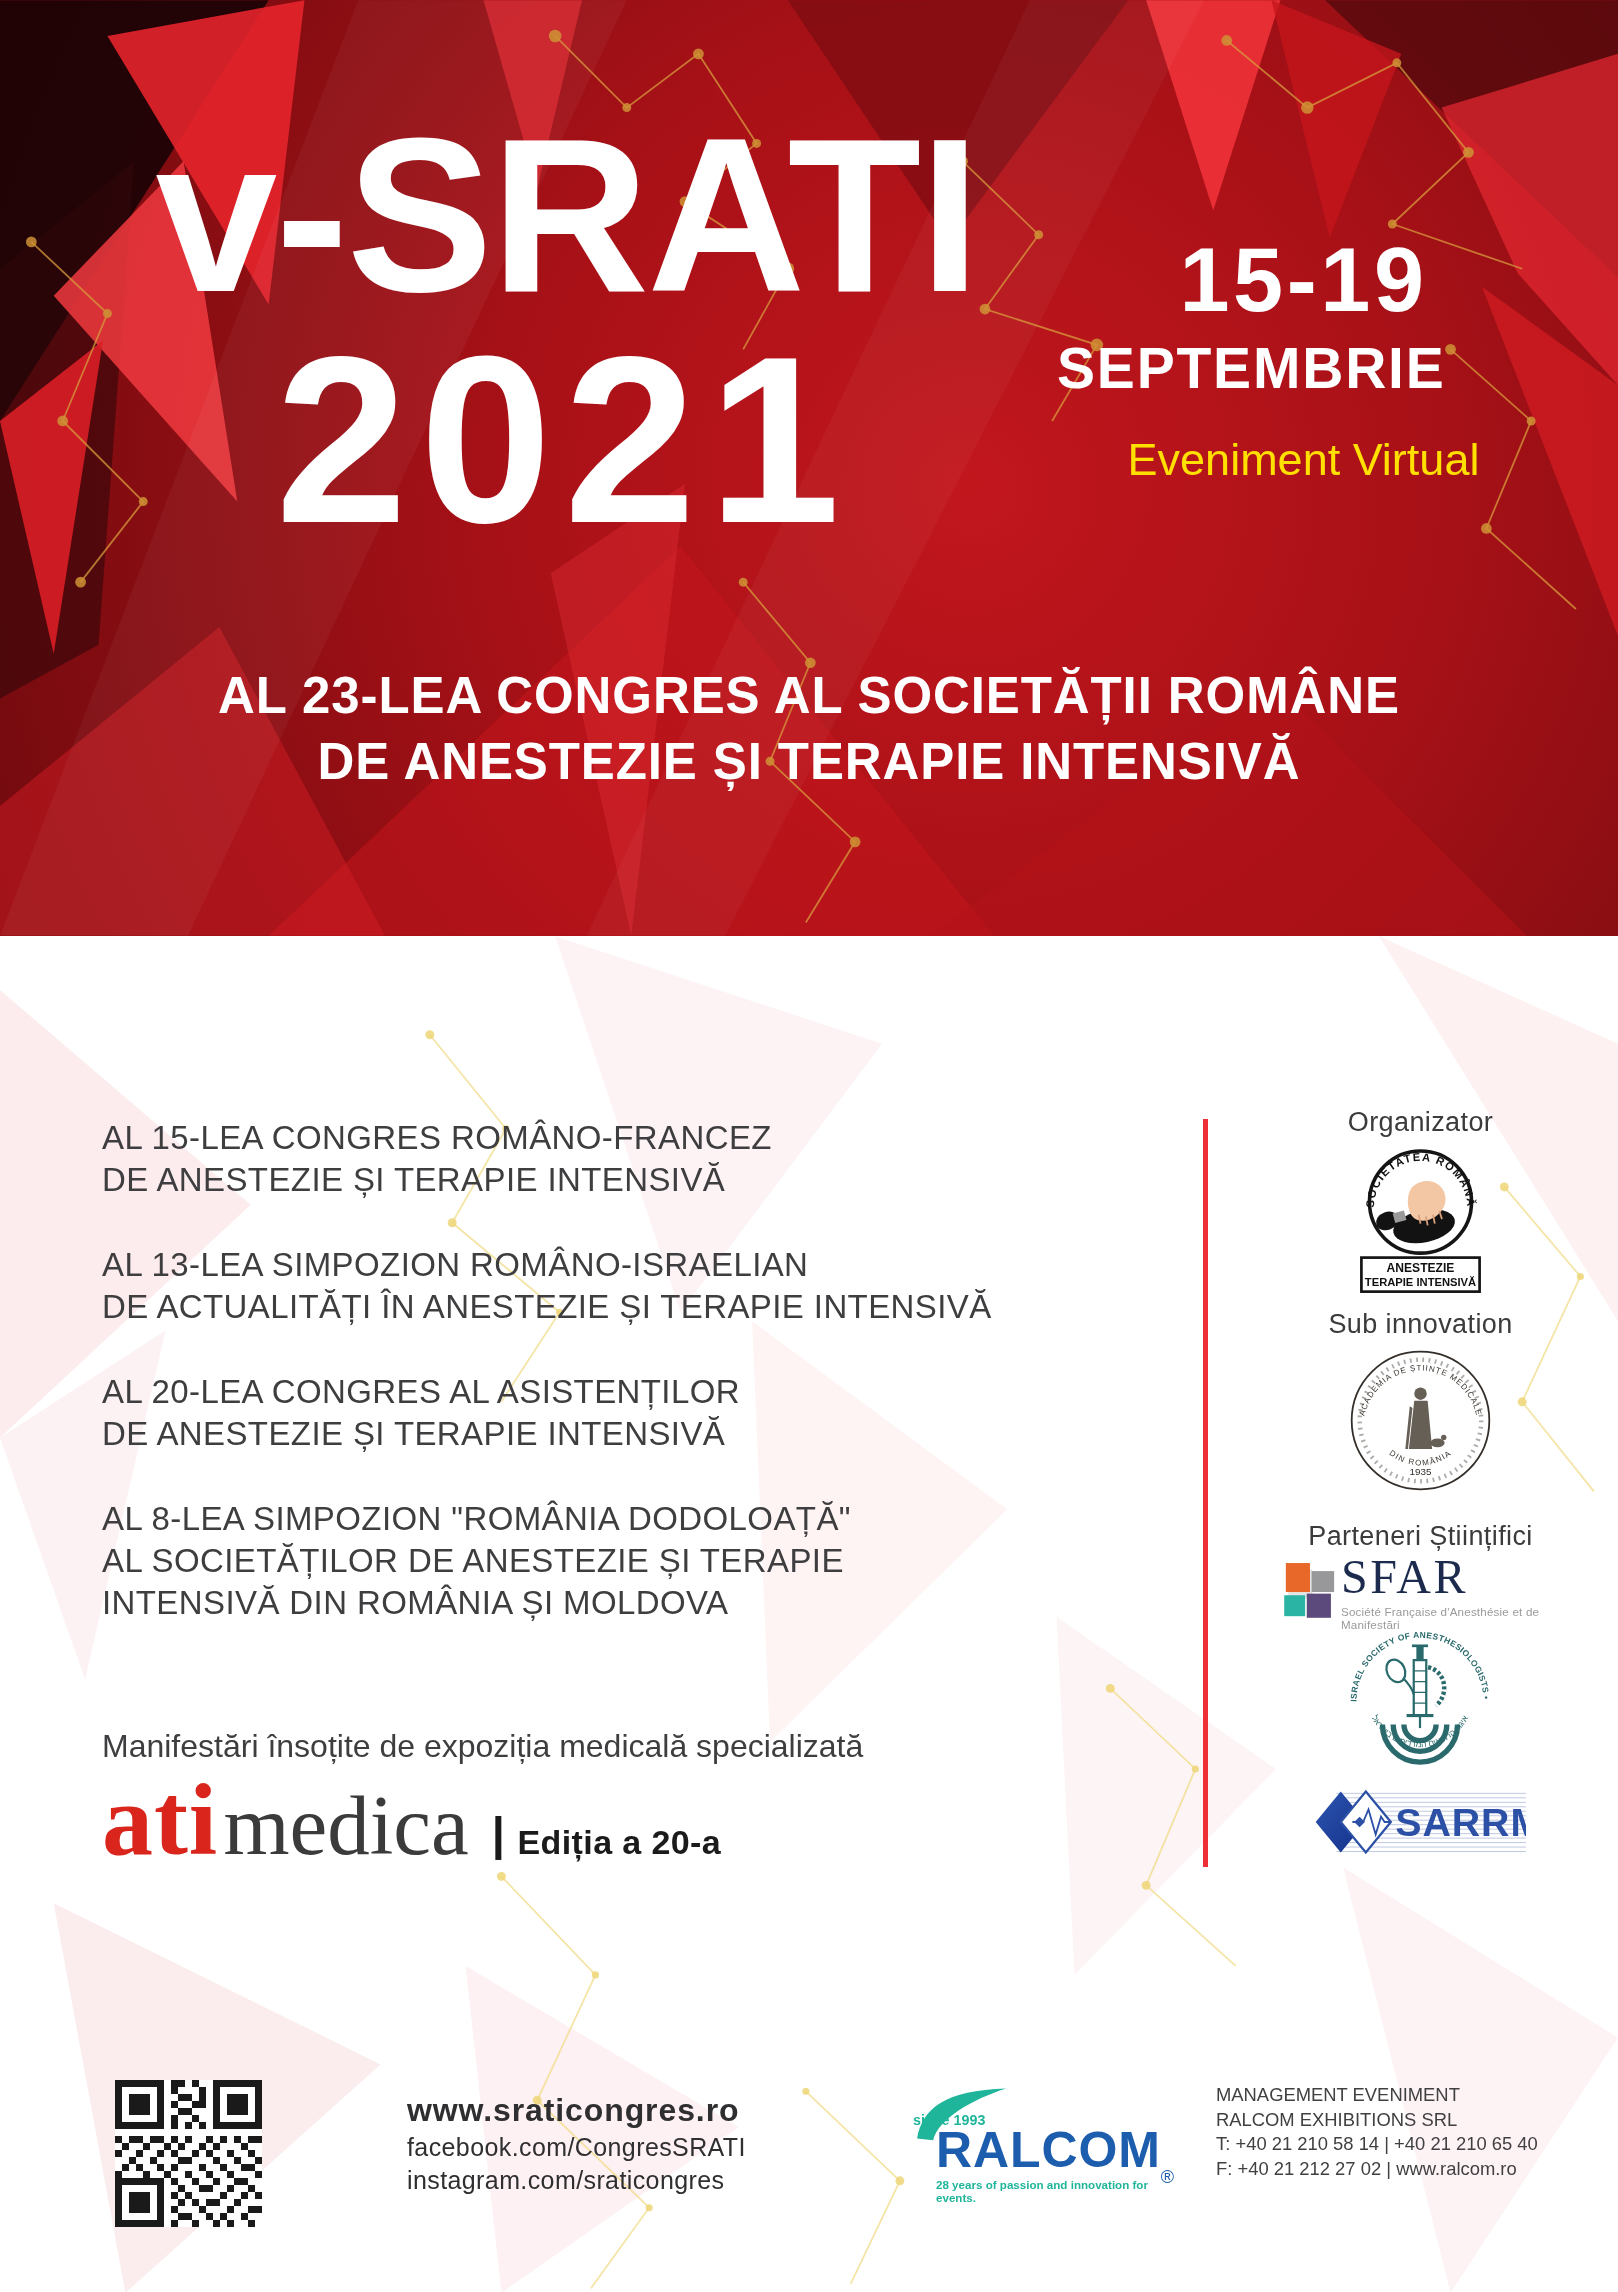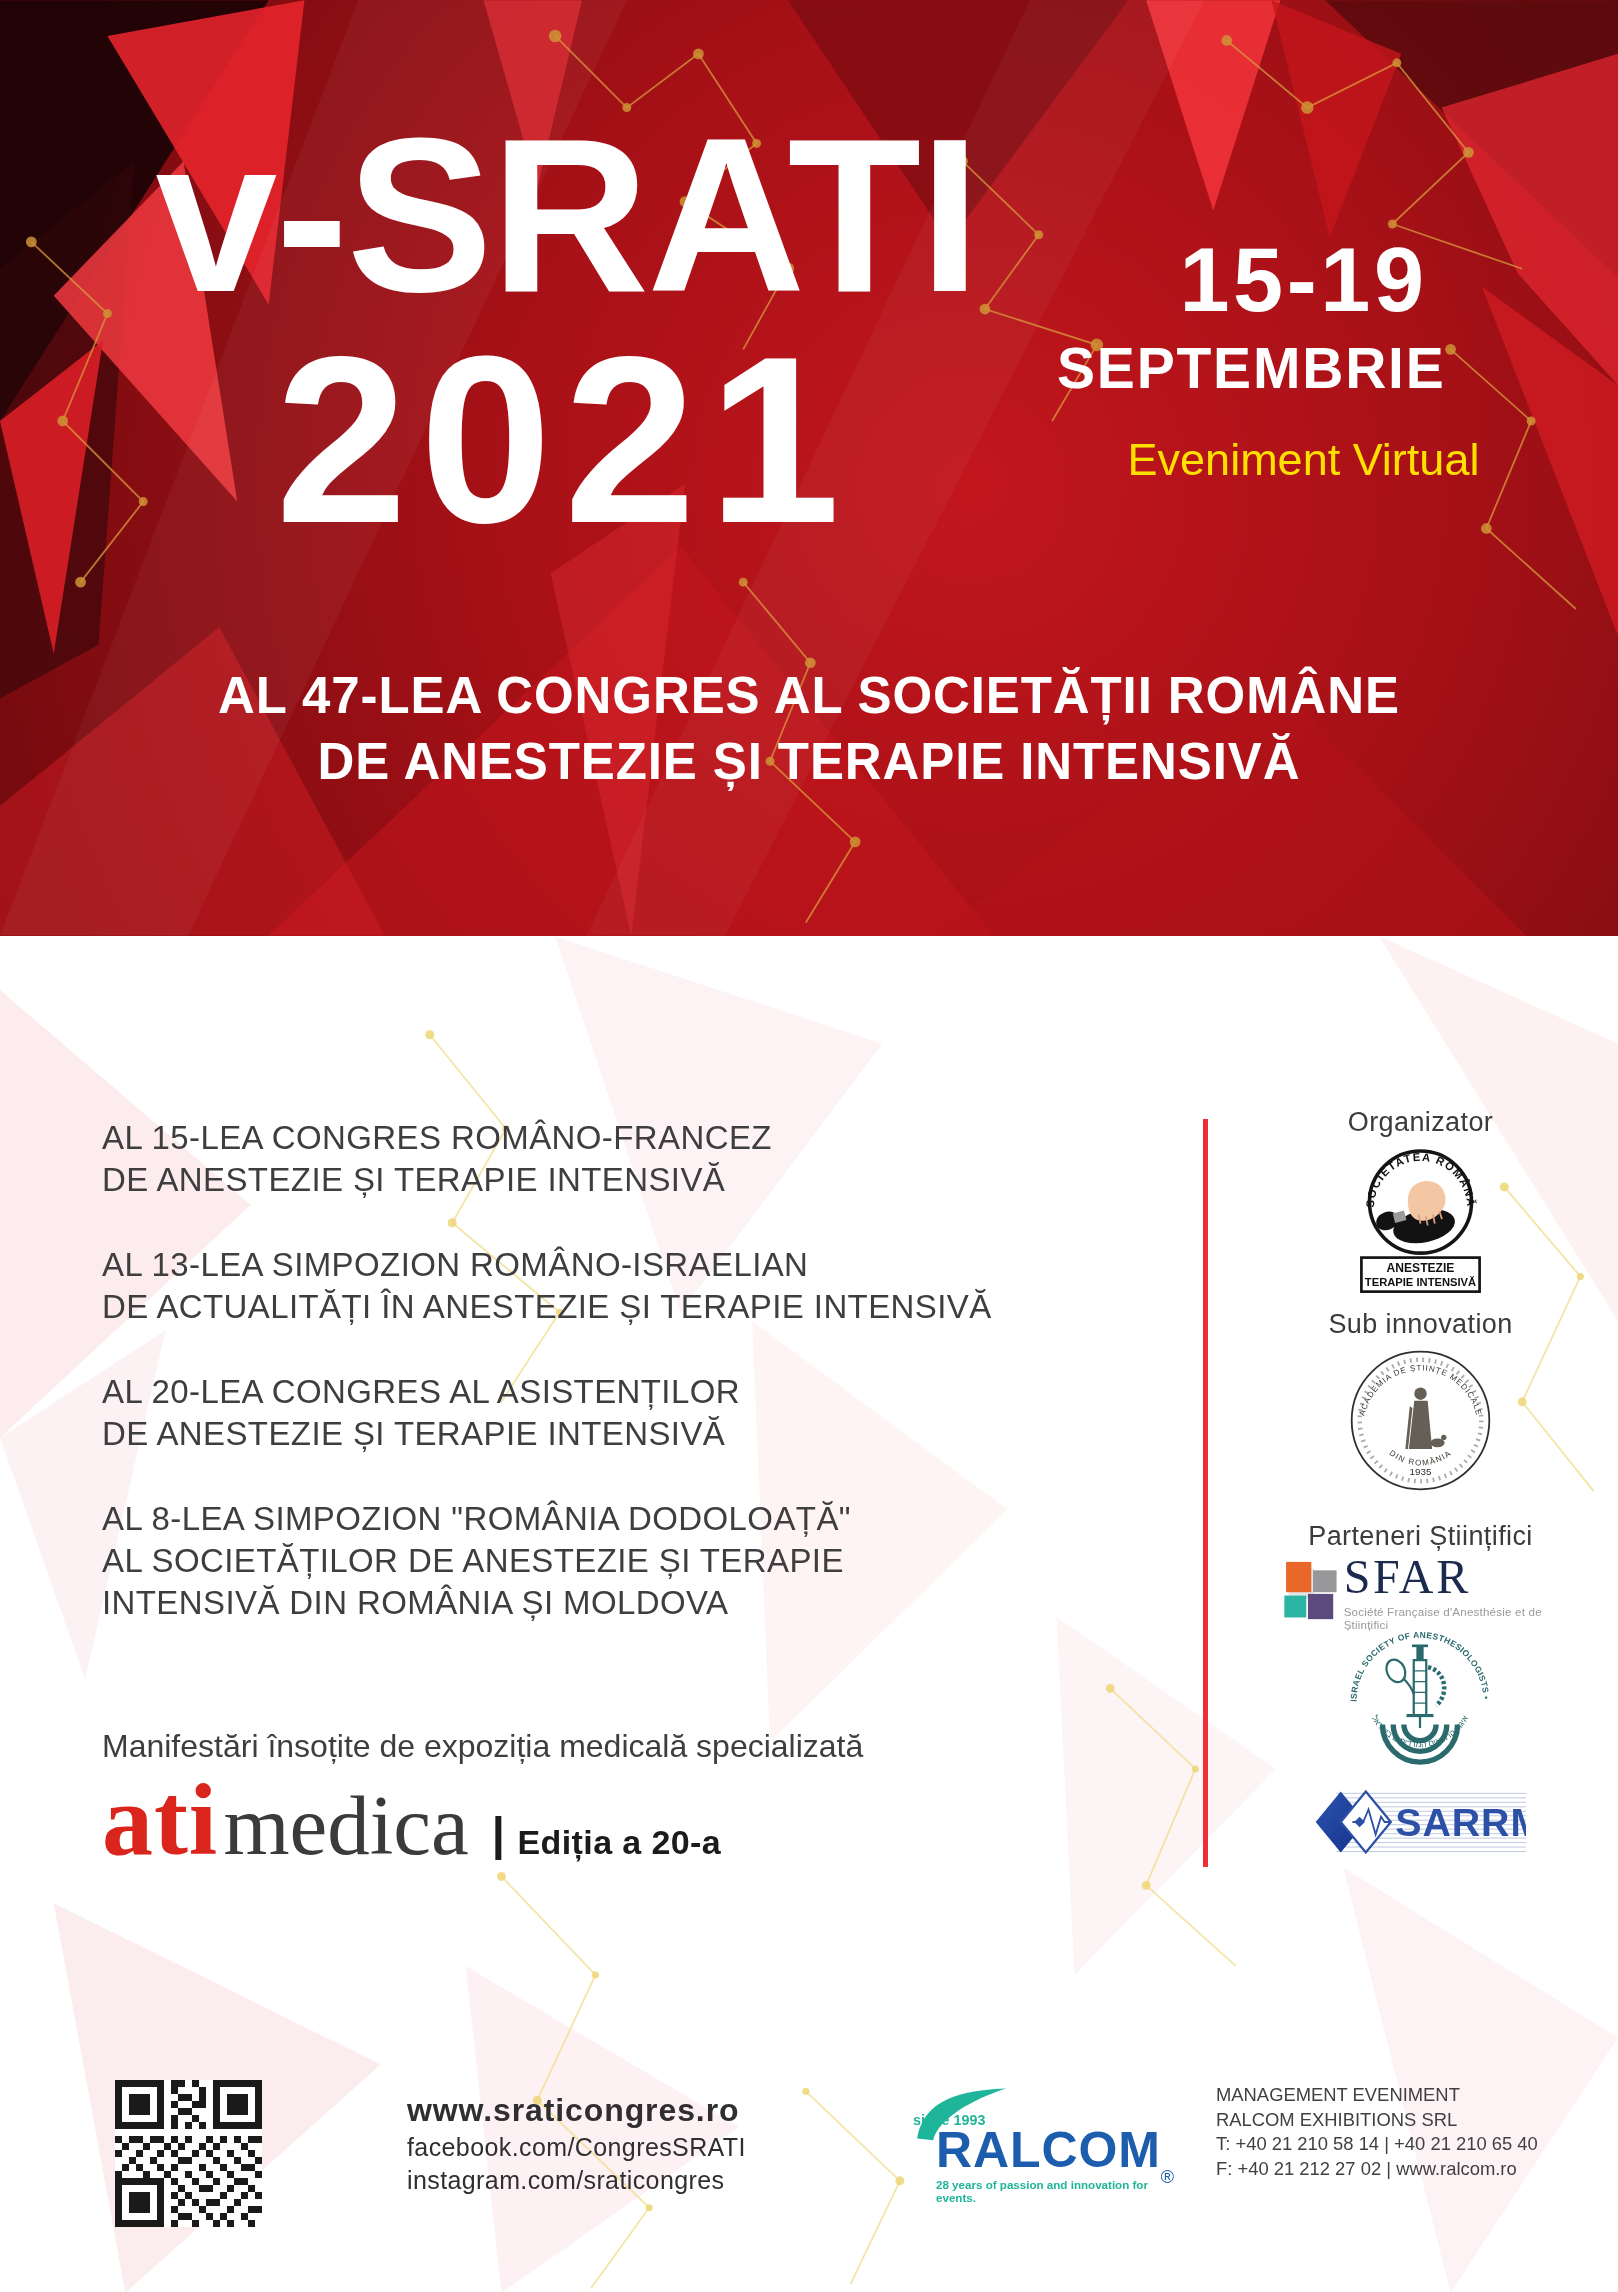--- a/index.html
+++ b/index.html
@@ -122,21 +122,21 @@
           <circle cx="1710" cy="470" r="5"></circle>
         <circle cx="1660" cy="590" r="6"></circle>
       </g>
     </svg>
 
     <div class="hd-title">v-SRATI</div>
     <div class="hd-year">2021</div>
     <div class="hd-dates">15-19</div>
     <div class="hd-month">SEPTEMBRIE</div>
     <div class="hd-virtual">Eveniment Virtual</div>
-    <div class="hd-congress" style="top:670px">AL 47-LEA CONGRES AL SOCIETĂȚII ROMÂNE</div>
+    <div class="hd-congress" style="top:670px">AL 23-LEA CONGRES AL SOCIETĂȚII ROMÂNE</div>
     <div class="hd-congress" style="top:736px">DE ANESTEZIE ȘI TERAPIE INTENSIVĂ</div>
   </div>
 
   <svg class="body-art" width="1618" height="1357" viewBox="0 0 1807 1515">
     <polygon points="0,60 280,300 0,560" fill="#f9dde0" opacity="0.55"></polygon>
     <polygon points="0,560 185,440 95,830" fill="#fbe6e8" opacity="0.5"></polygon>
     <polygon points="620,0 985,120 760,420" fill="#fdf0f1" opacity="0.8"></polygon>
     <polygon points="1540,0 1807,120 1807,430" fill="#fbe7e9" opacity="0.6"></polygon>
     <polygon points="840,430 1125,640 860,900" fill="#fdeff0" opacity="0.7"></polygon>
     <polygon points="60,1080 425,1260 140,1515" fill="#f9dfe2" opacity="0.6"></polygon>
@@ -256,21 +256,21 @@
   <div class="abs" style="left:1281px;top:1553px;width:296px;display:flex;align-items:flex-start;z-index:2">
     <svg width="64" height="70" viewBox="0 0 72 78">
       <rect x="6" y="12" width="30" height="36" fill="#c9c9c9" opacity="0.5" transform="translate(3,4)"></rect>
       <rect x="6" y="8" width="30" height="36" fill="#e8682a"></rect>
       <rect x="38" y="18" width="28" height="26" fill="#98989a"></rect>
       <rect x="4" y="48" width="26" height="26" fill="#29b4a4"></rect>
       <rect x="32" y="46" width="30" height="30" fill="#5c4a7c"></rect>
     </svg>
     <div style="margin-left:2px">
       <div class="sfar-name">SFAR</div>
-      <div class="sfar-tag">Société Française d'Anesthésie et de Științifici</div>
+      <div class="sfar-tag">Société Française d'Anesthésie et de Manifestări</div>
     </div>
   </div>
 
   <svg class="abs" style="left:1344px;top:1619px;z-index:2" width="152" height="152" viewBox="0 0 170 170">
     <defs>
       <path id="isrArcTop" d="M 14 92 A 71 71 0 0 1 156 92"></path>
       <path id="isrArcBot" d="M 28 104 A 61 61 0 0 0 142 104"></path>
     </defs>
     <text font-size="9.5" font-weight="bold" letter-spacing="0.4" fill="#2a6a6c">
       <textPath href="#isrArcTop" startOffset="50%" text-anchor="middle">THE ISRAEL SOCIETY OF ANESTHESIOLOGISTS • 1952</textPath>

